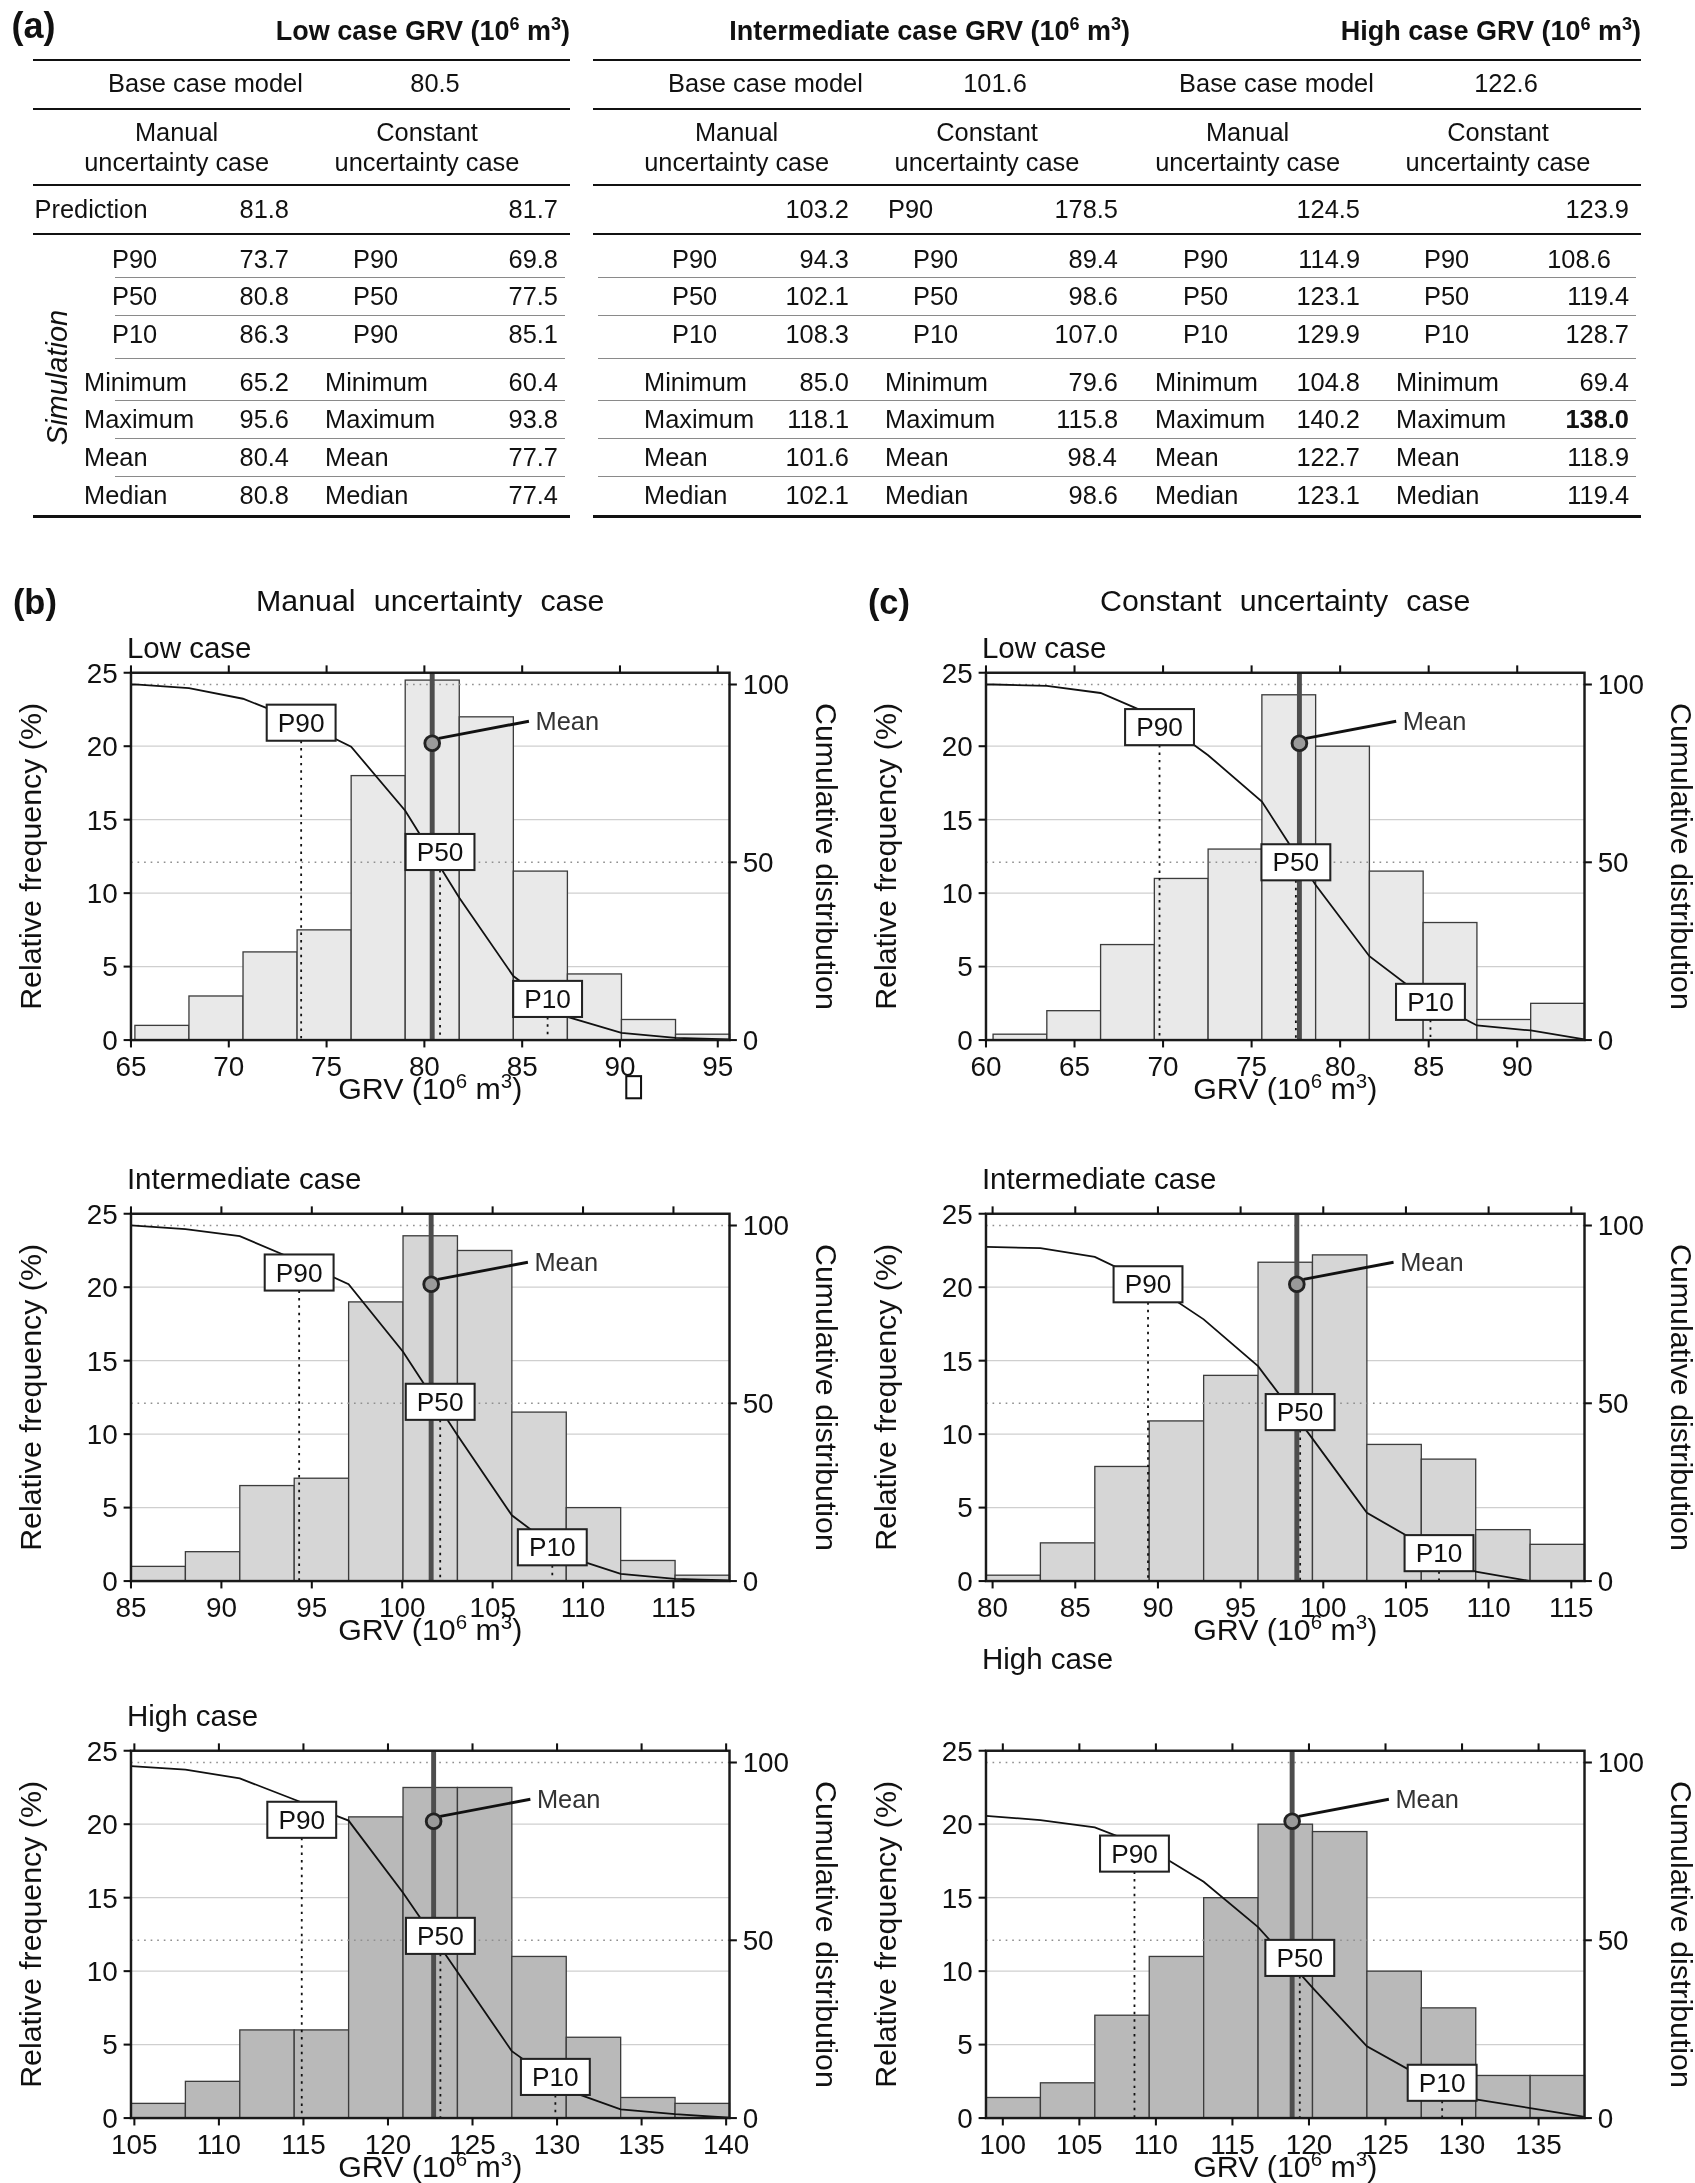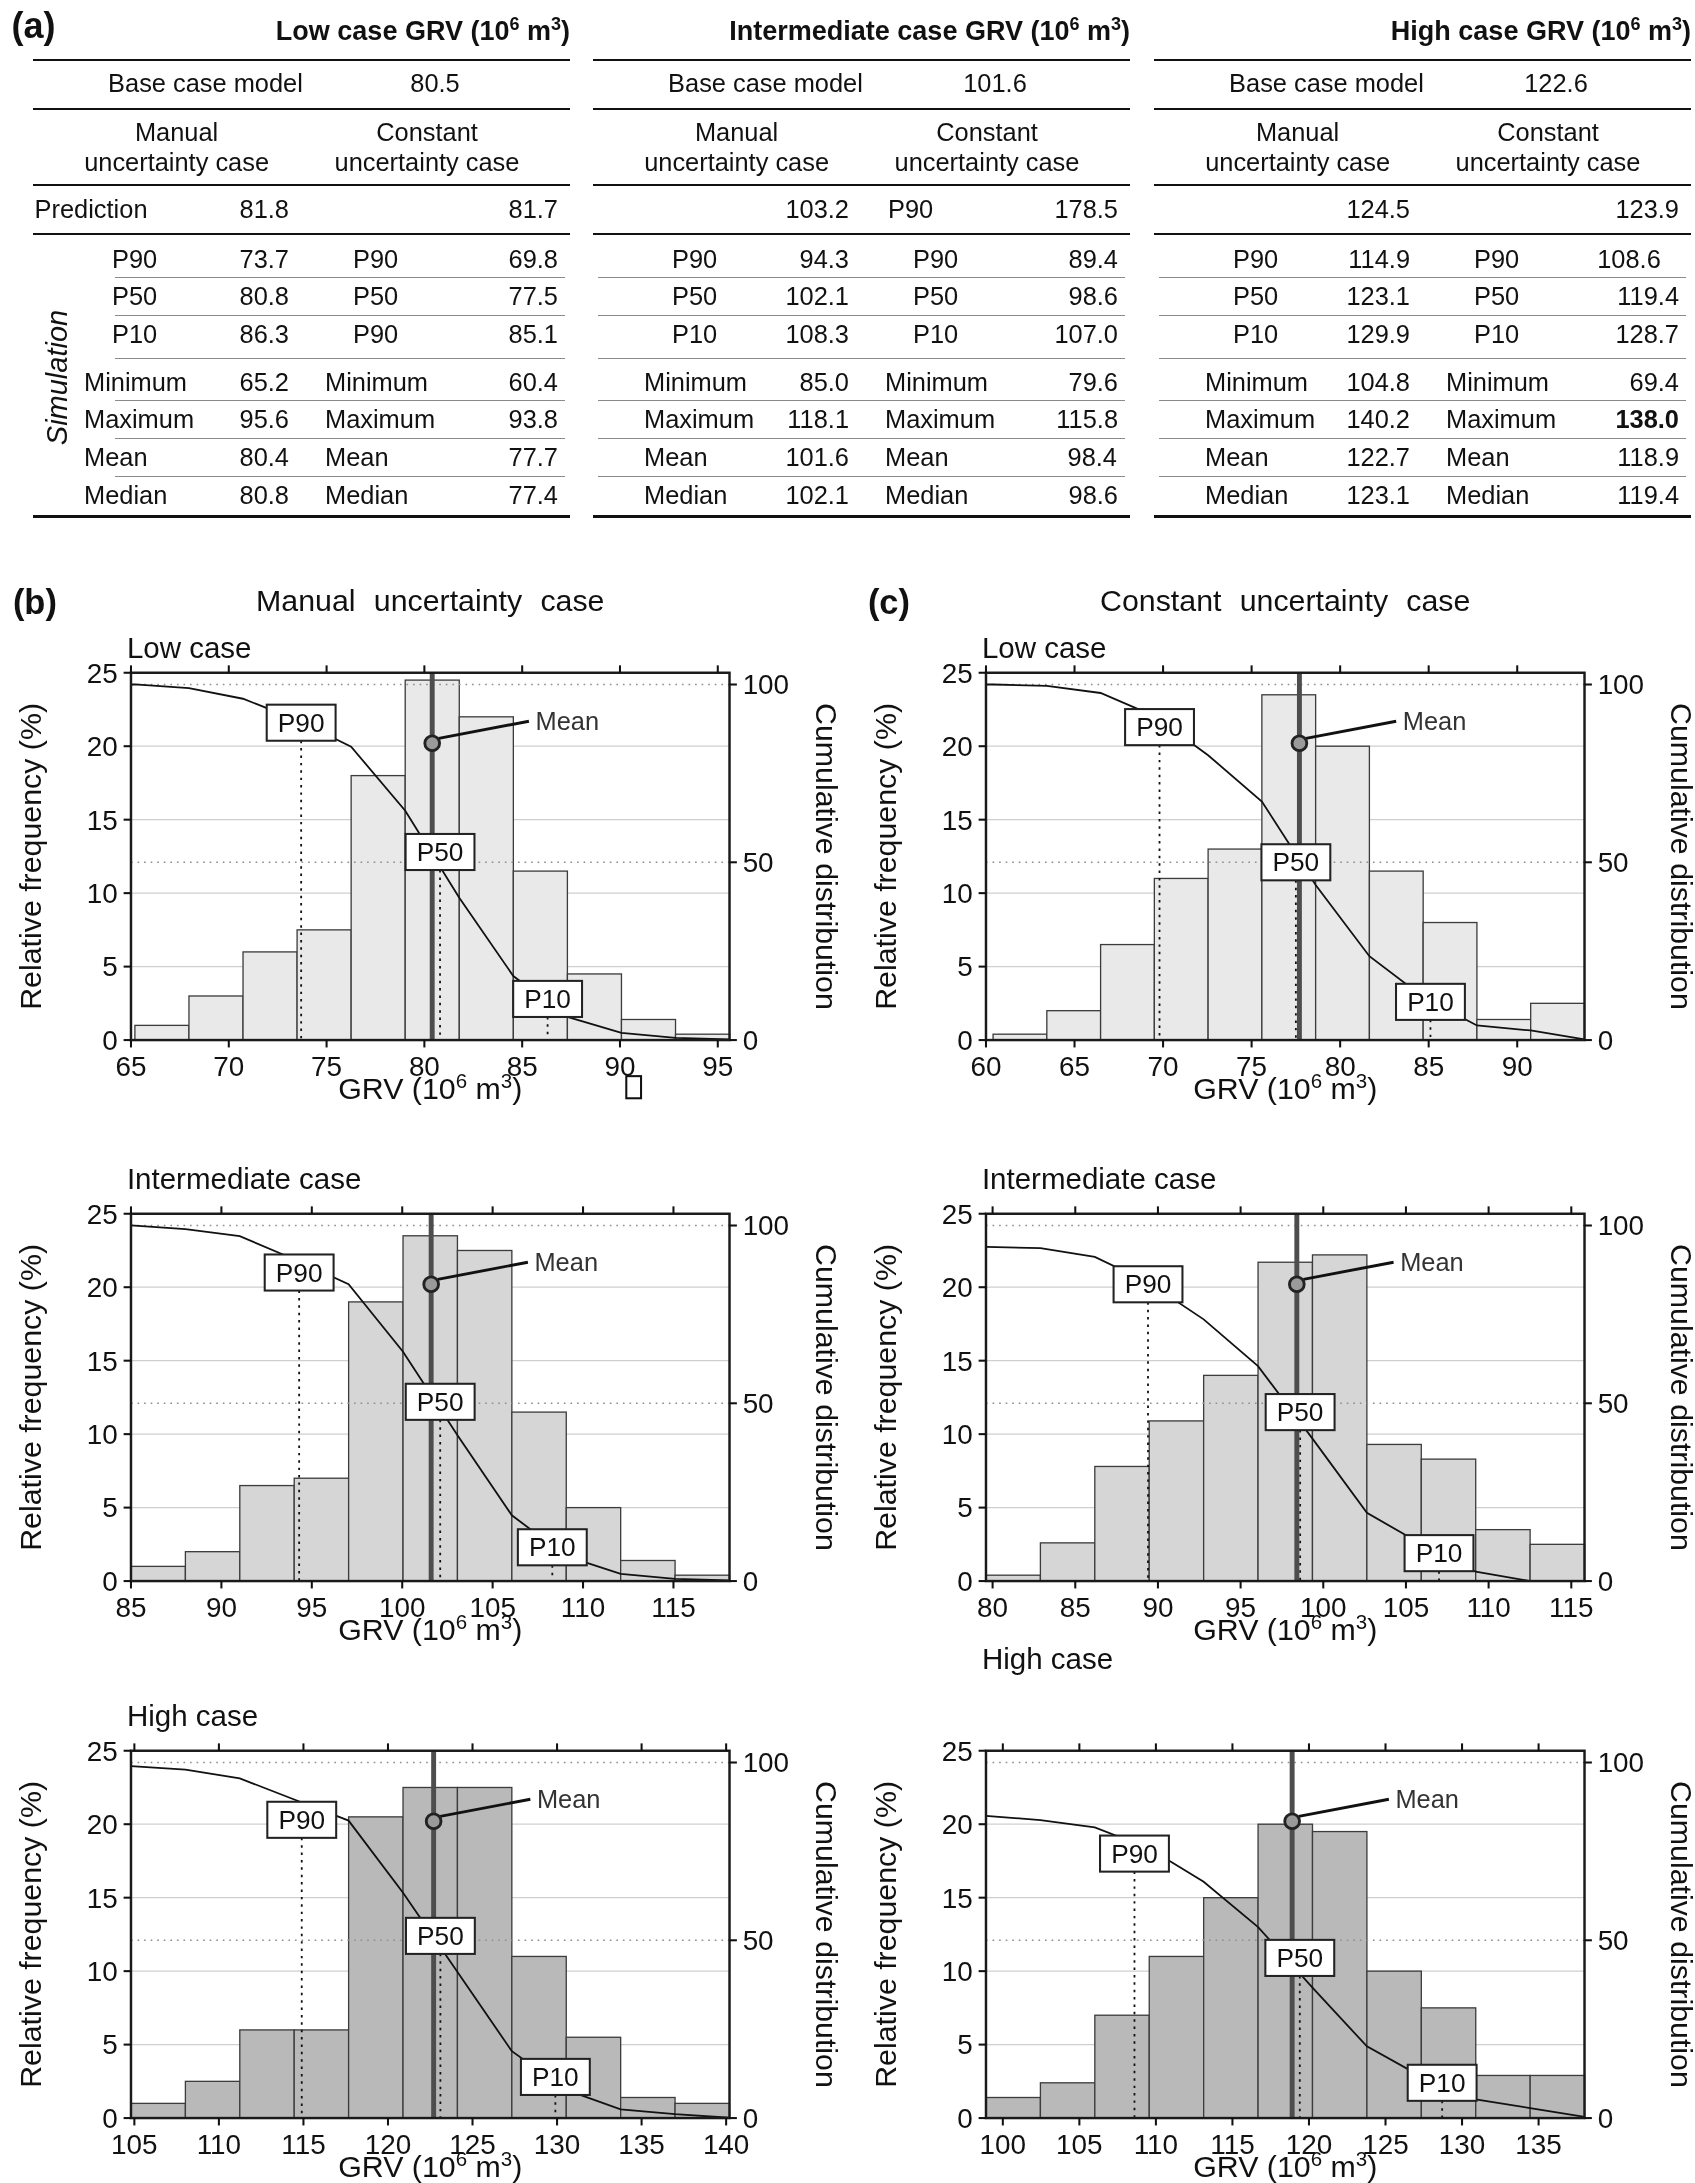--- a/index.html
+++ b/index.html
@@ -117,21 +117,21 @@
         <div class="tcell tright" style="top: 428px; left: 156px; width: 100px;">101.6</div>
         <div class="tcell" style="top: 428px; left: 292px; width: 156px;">Mean</div>
         <div class="tcell tright" style="top: 428px; left: 424px; width: 100px;">98.4</div>
         <div class="tthin" style="top: 466px; left: 4.9px; width: 527px;"></div>
         <div class="tcell" style="top: 466px; left: 51px; width: 156px;">Median</div>
         <div class="tcell tright" style="top: 466px; left: 156px; width: 100px;">102.1</div>
         <div class="tcell" style="top: 466px; left: 292px; width: 156px;">Median</div>
         <div class="tcell tright" style="top: 466px; left: 425px; width: 100px;">98.6</div>
         <div class="tline" style="top: 505px; left: 0px; width: 537px; height: 3.3px; background: rgb(17, 17, 17);"></div>
       </div>
-      <div class="tsec" style="left: 1154px;">
+      <div class="tsec" style="left: 1104px;">
         <div class="ttitle"><span>High case GRV</span><span> (10</span><span class="sup">6</span><span> m</span><span class="sup">3</span><span>)</span></div>
         <div class="tline" style="top: 49px; left: 0px; width: 537px; height: 2.5px; background: rgb(17, 17, 17);"></div>
         <div class="tcell tcenter" style="top: 54px; left: 33px; width: 279px;">Base case model</div>
         <div class="tcell tcenter" style="top: 54px; left: 328px; width: 148px;">122.6</div>
         <div class="tline" style="top: 98px; left: 0px; width: 537px; height: 2.5px; background: rgb(17, 17, 17);"></div>
         <div class="theader" style="top: 107px; left: 24.6px; width: 238px;">Manual<br>uncertainty case</div>
         <div class="theader" style="top: 107px; left: 271px; width: 246px;">Constant<br>uncertainty case</div>
         <div class="tline" style="top: 174px; left: 0px; width: 537px; height: 2.5px; background: rgb(17, 17, 17);"></div>
         <div class="tcell tright" style="top: 180px; left: 123px; width: 133px;">124.5</div>
         <div class="tcell tright" style="top: 180px; left: 394px; width: 131px;">123.9</div>

